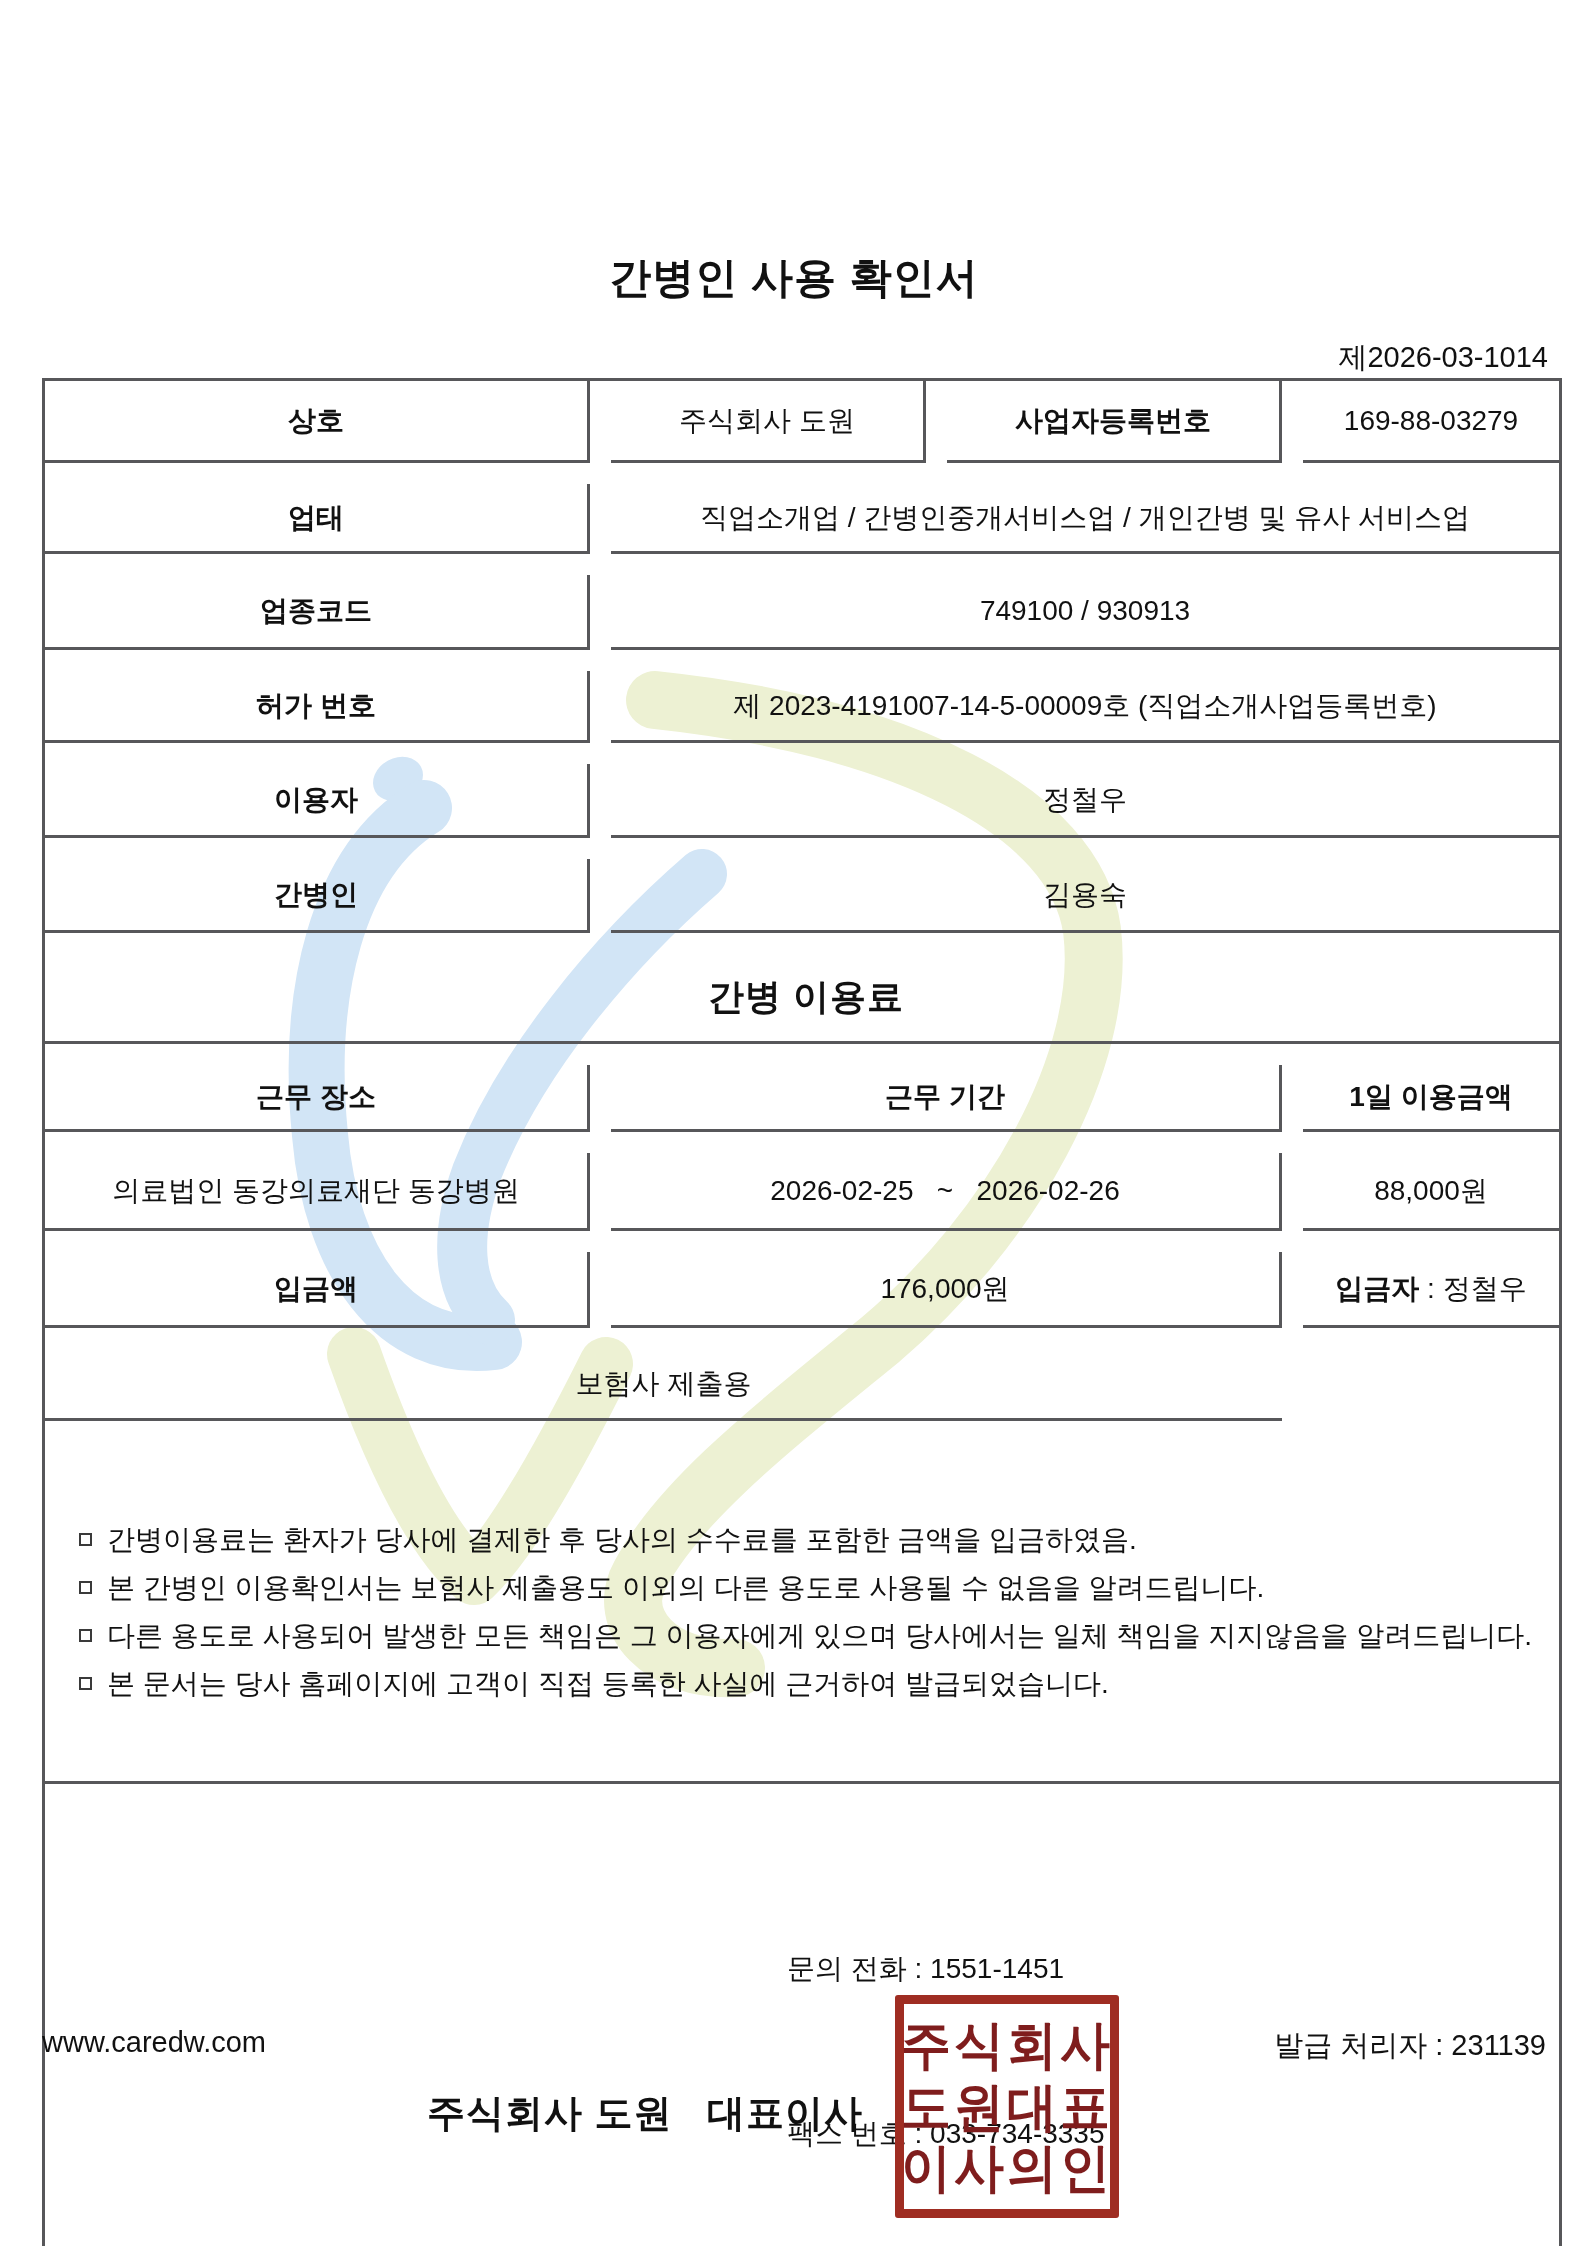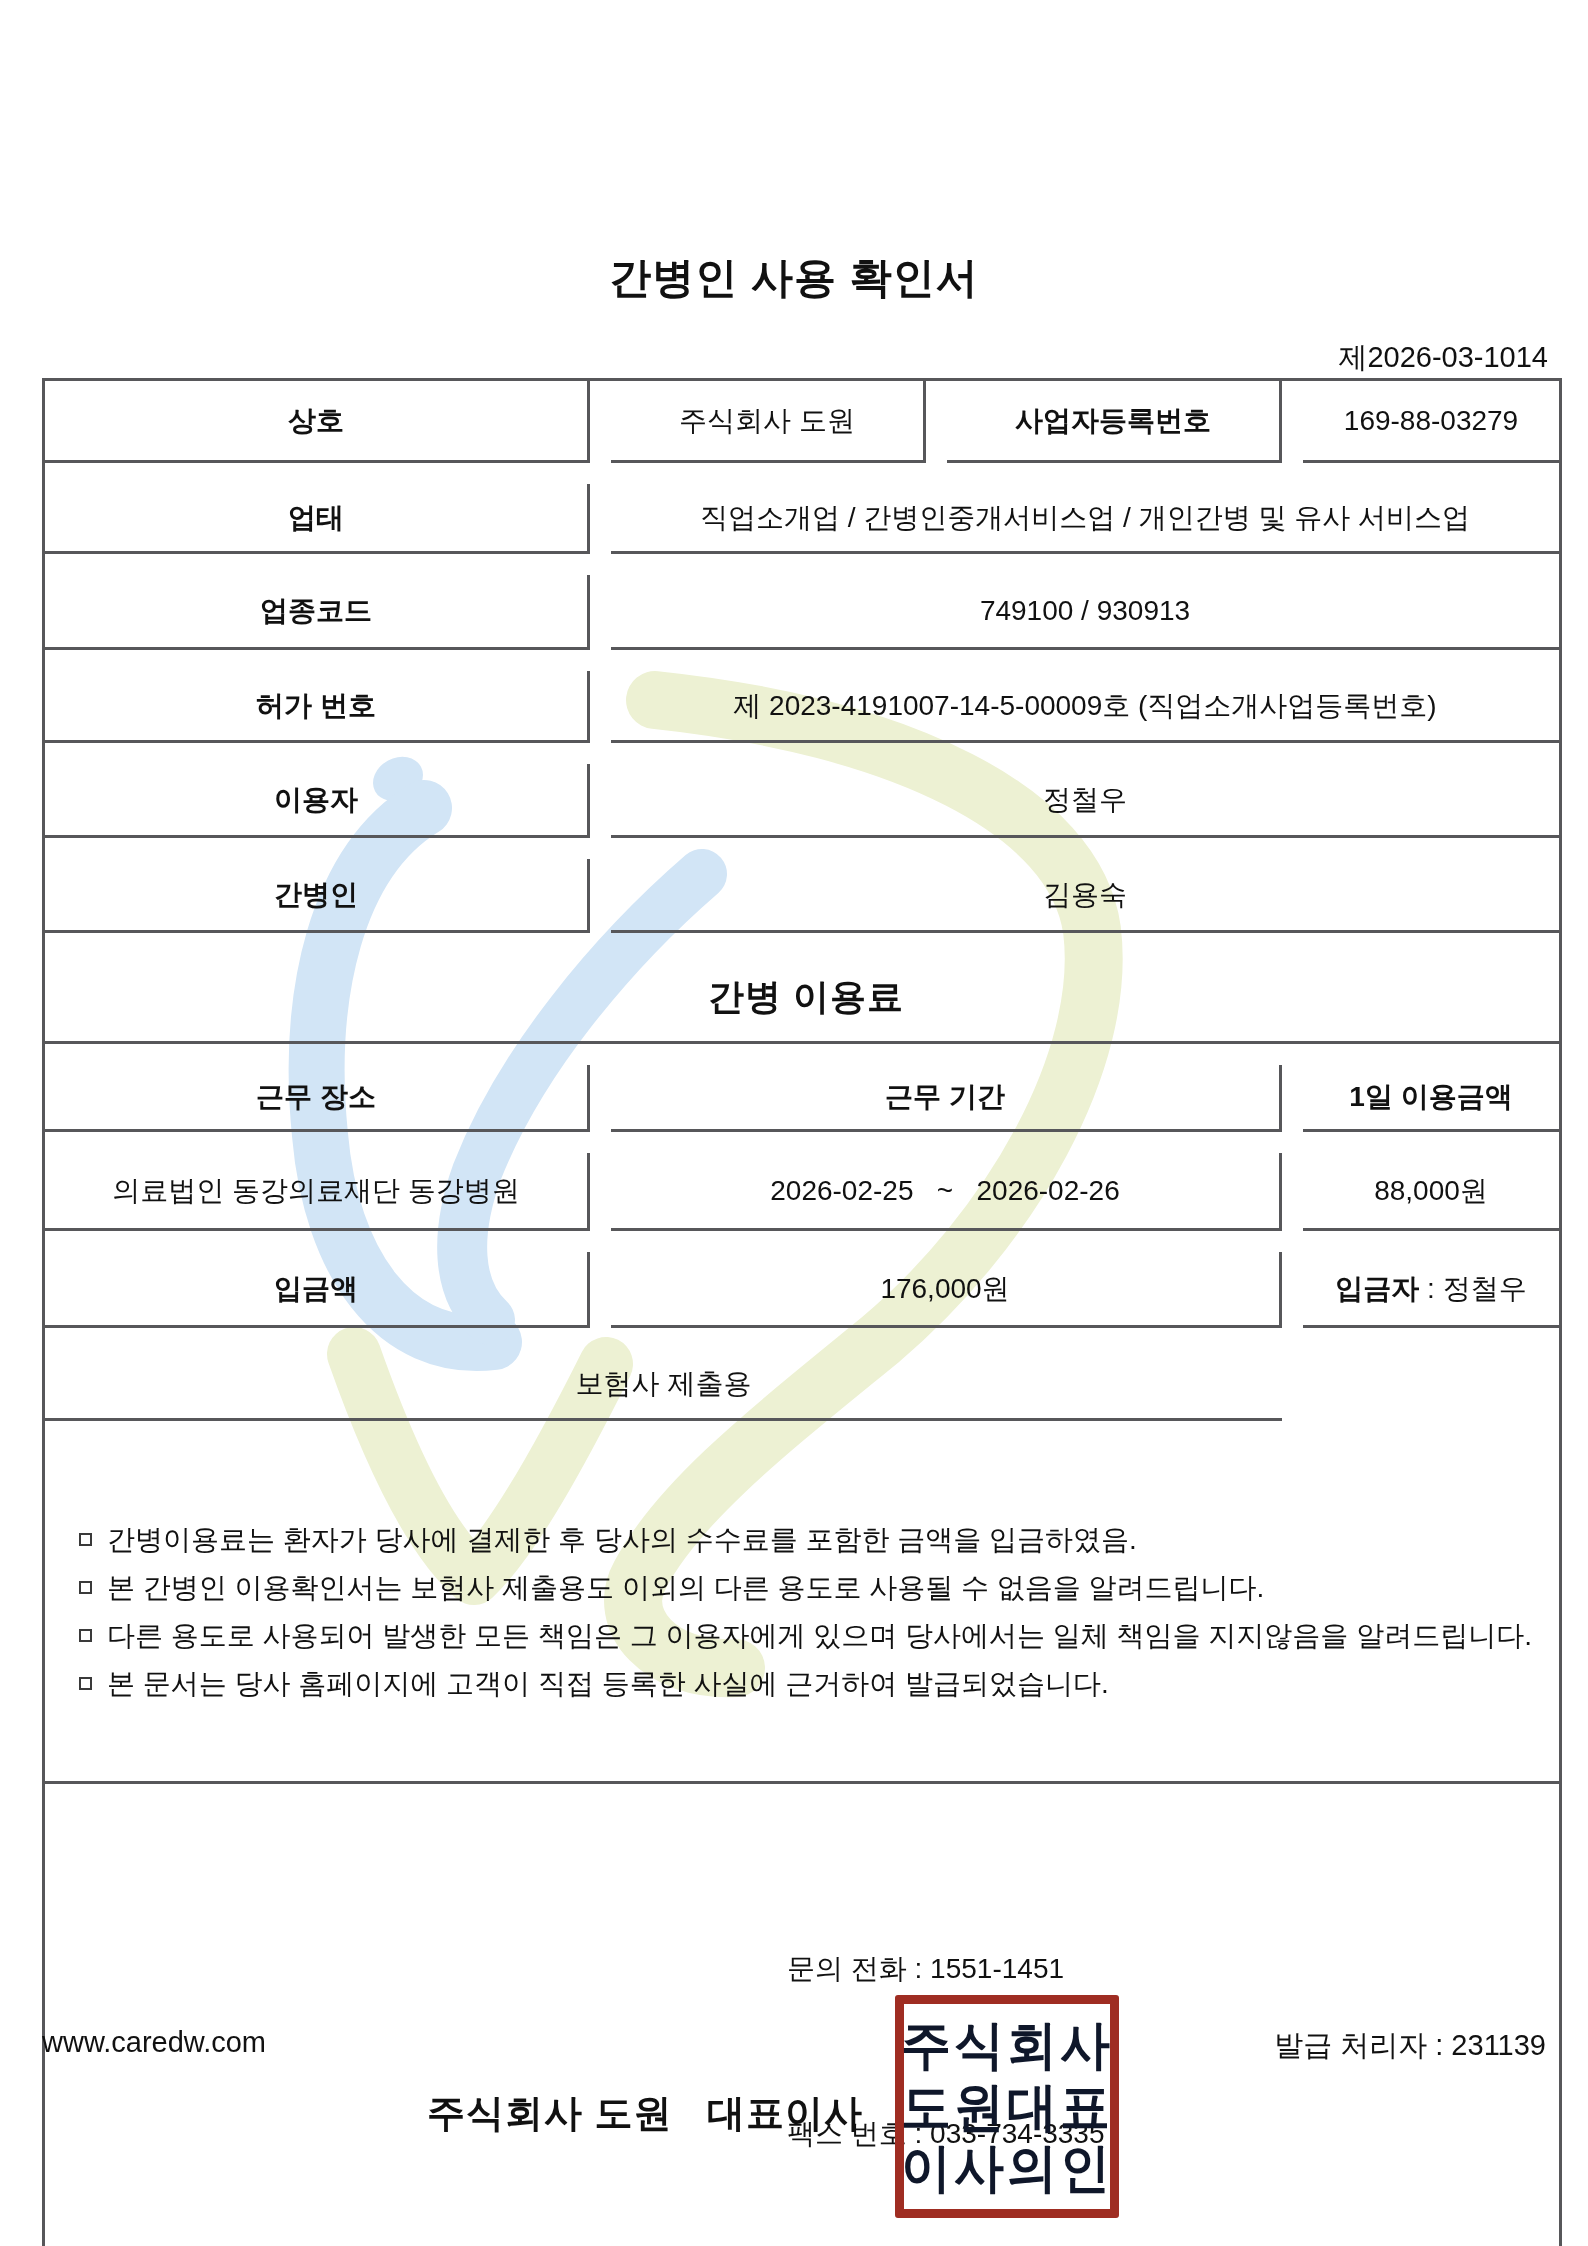--- a/index.html
+++ b/index.html
@@ -52,21 +52,21 @@
     text-align:left;white-space:pre;
   }
   .signature-line{
     position:absolute;left:0;top:283px;width:1200px;text-align:center;
     font-size:38px;font-weight:700;white-space:pre;letter-spacing:1px;
   }
   .seal{
     position:absolute;left:850px;top:190px;width:224px;height:223px;box-sizing:border-box;
     border:9px solid #9f2d22;border-radius:3px;
     display:flex;flex-direction:column;justify-content:space-evenly;align-items:center;
-    color:#0f172a;padding:4px 2px;
+    color:#7f1d1d;padding:4px 2px;
   }
   .seal-row{
     font-size:50px;font-weight:700;line-height:1;letter-spacing:3px;
     transform:scaleY(1.05);white-space:nowrap;
   }
   .footer-left{position:absolute;left:42px;top:2026px;font-size:29px;z-index:2;}
   .footer-right{position:absolute;right:42px;top:2026px;font-size:29px;z-index:2;}
 </style>
 </head>
 <body>

